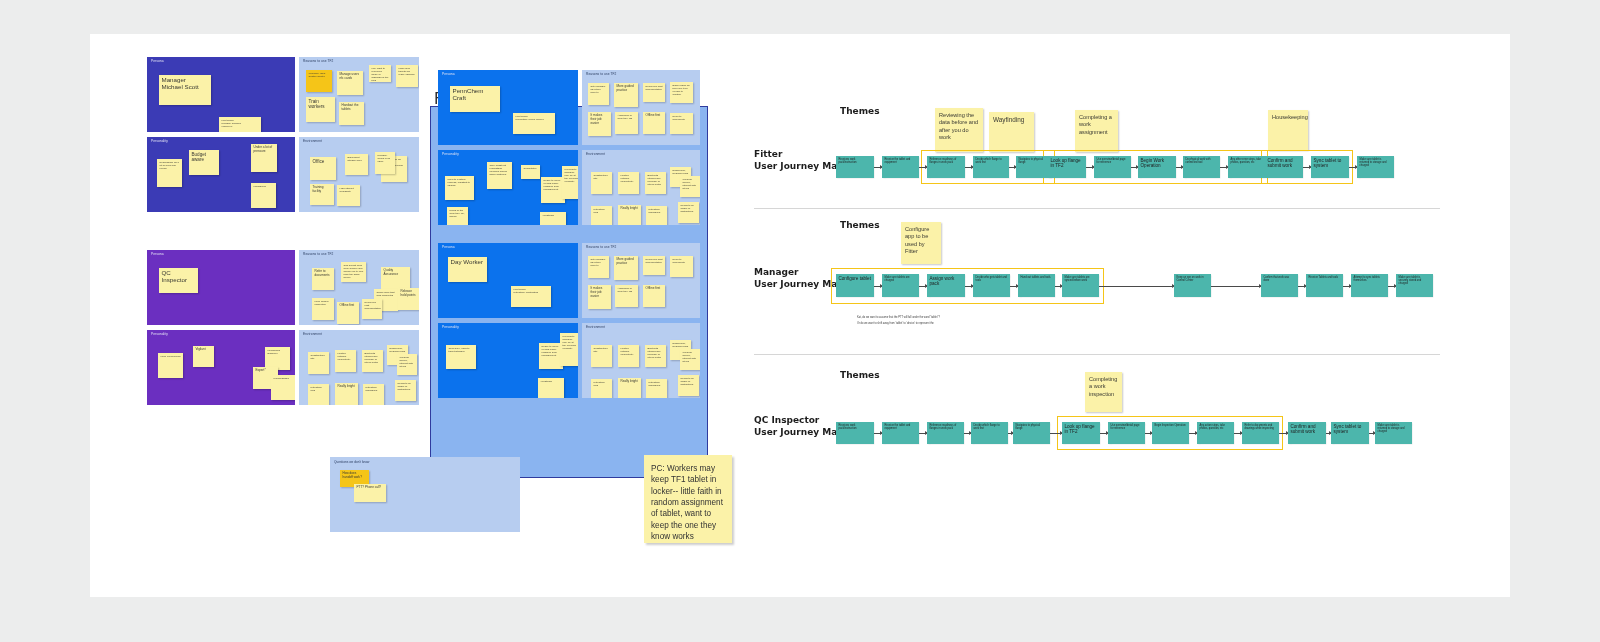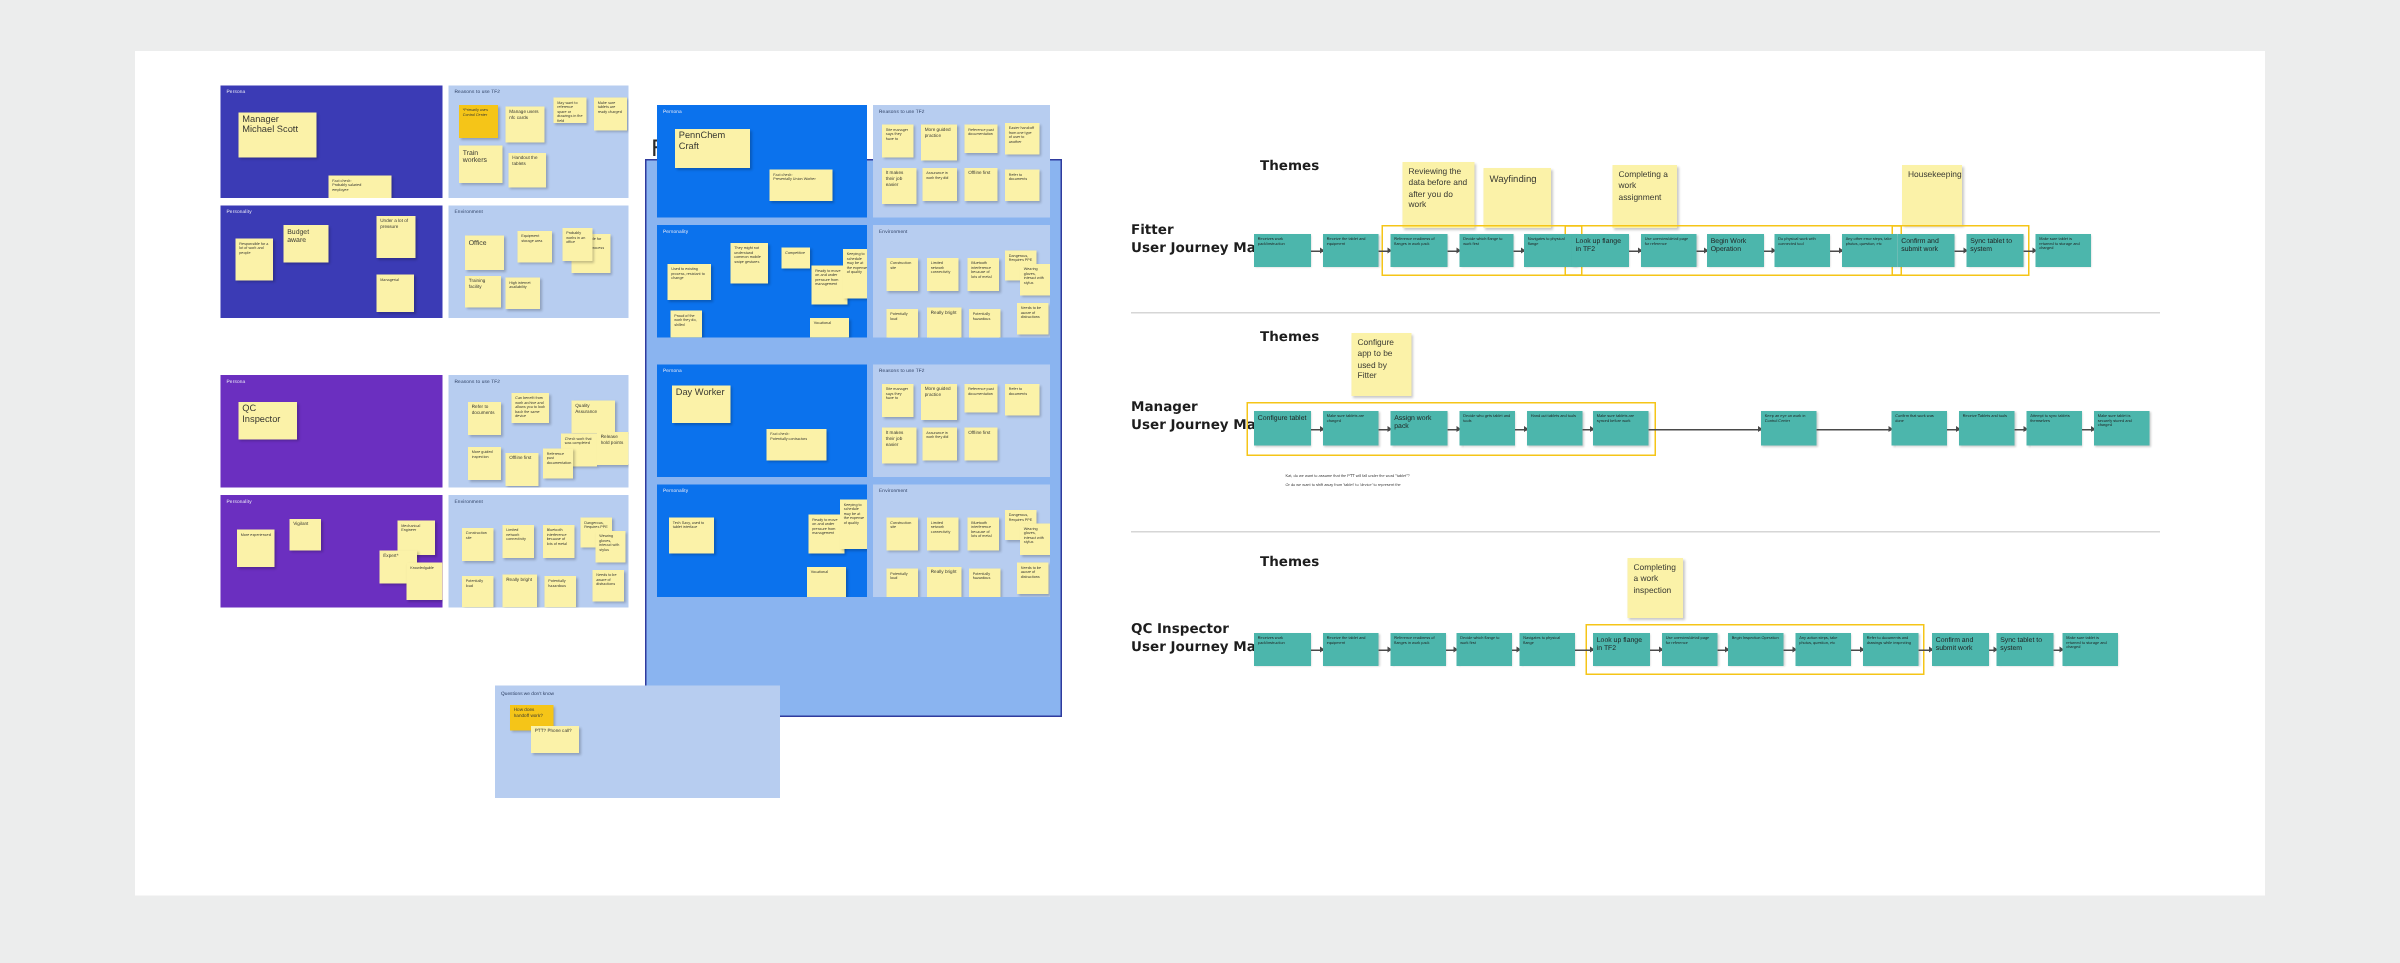--- a/index.html
+++ b/index.html
@@ -250,20 +250,21 @@
           <div class="note tiny" style="left: 64px; top: 54px; width: 21px; height: 21px; white-space: pre-wrap;">Potentially hazardous</div>
         </div>
       </div>
 
     <div class="qbox" id="questions-box" style="left:240px;top:423px;width:190px;height:75px;">
       <div class="pane-label">Questions we don't know</div>
     <div class="note sm amber" style="left: 10px; top: 13px; width: 29px; height: 17px; white-space: pre-wrap;">How does handoff work?</div>
         <div class="note sm" style="left: 24px; top: 27px; width: 32px; height: 18px; white-space: pre-wrap;">PTT? Phone call?</div>
       </div>
 
+    <div id="pc-note" style="left:554px;top:421px;width:88px;height:88px;">PC: Workers may keep TF1 tablet in locker-- little faith in random assignment of tablet, want to keep the one they know works</div>
 
     <div class="hrule" style="left:664px;top:174px;width:686px;"></div>
     <div class="hrule" style="left:664px;top:320px;width:686px;"></div>
     <div id="jm-layer">
         <div class="jm" style="left: 0px; top: 0px; width: 100%; height: 100%;">
           <div class="jm-label" style="white-space: pre-line; left: 664px; top: 114px;">Fitter
 User Journey Map</div>
           <div class="themes-label" style="left: 750px; top: 72px;">Themes</div>
           <div class="note sm" style="left: 845px; top: 74px; width: 48px; height: 44px; font-size: 5.6px; line-height: 1.3; padding: 4px;">Reviewing the data before and after you do work</div>
           <div class="note md" style="left: 899px; top: 78px; width: 45px; height: 40px; font-size: 6.4px; line-height: 1.3; padding: 4px;">Wayfinding</div>

